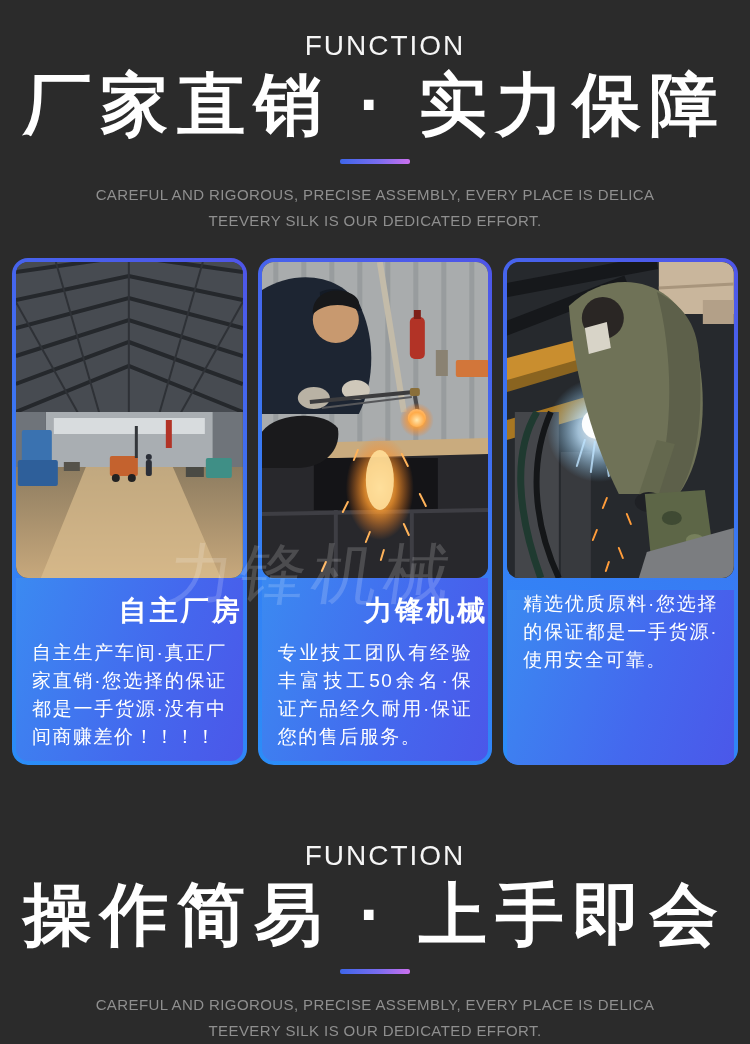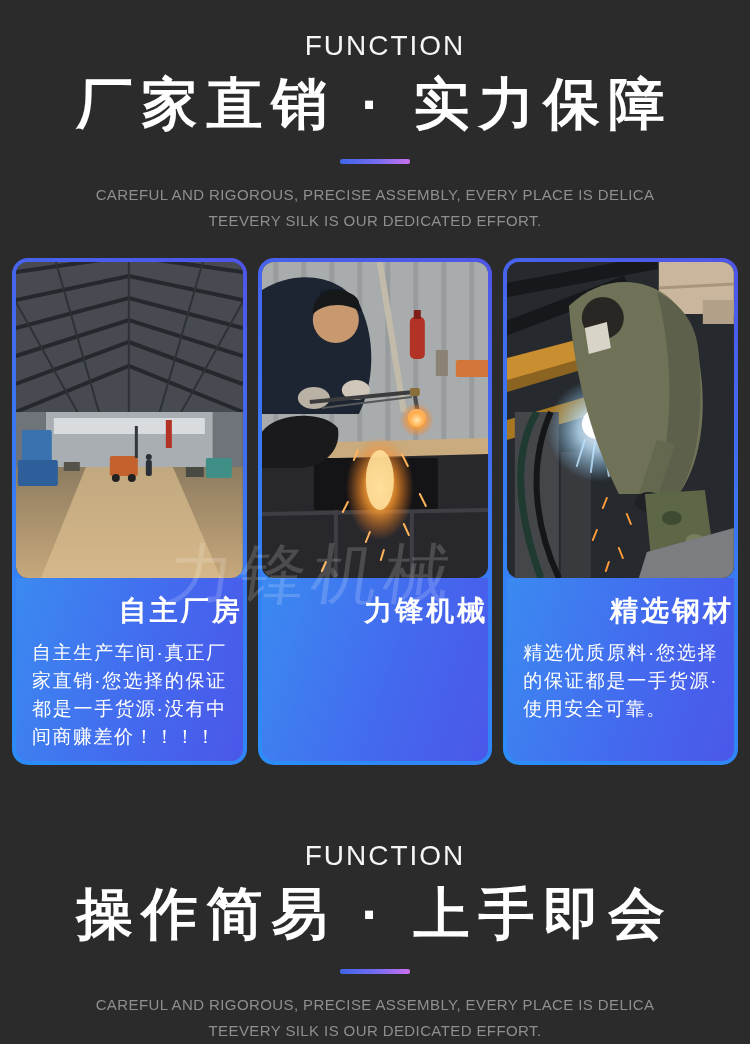--- a/index.html
+++ b/index.html
@@ -11,21 +11,21 @@
   }
   
   .feature-block{position:absolute;left:0;right:0;text-align:center;}
   .feature-block.top{top:0;}
   .feature-block.bottom{top:810px;}
   .eyebrow{
     margin-top:30px;font-size:28px;line-height:32px;color:#f5f5f5;
     letter-spacing:2px;font-weight:400;padding-left:20px;
   }
   .big-title{
-    margin:9px 0 0;font-size:56px;line-height:66px;color:#ffffff;
+    margin:9px 0 0;font-size:68px;line-height:66px;color:#ffffff;
     font-weight:700;letter-spacing:9px;white-space:nowrap;
   }
   .divider{
     width:70px;height:5px;margin:22px auto 0;border-radius:2px;
     background:linear-gradient(90deg,#3e66ea 0%,#7a6cf0 55%,#cb70ee 100%);
   }
   .subtitle{
     margin:18px 0 0;font-size:15px;line-height:26px;color:#8f8f8f;
     letter-spacing:.4px;font-weight:400;
   }
@@ -200,20 +200,21 @@
               <line x1="158" y1="232" x2="164" y2="244"></line>
             <line x1="122" y1="288" x2="119" y2="298"></line>
               <line x1="64" y1="300" x2="60" y2="309"></line>
           </g>
 
           <path d="M0,170 C14,150 62,148 76,166 C80,190 60,206 36,206 L0,206 Z" fill="#1a1a1c"></path>
         </svg>
       </div>
       <div class="panel">
         <h2 class="panel-title">力锋机械</h2>
+        <p class="panel-body">专业技工团队有经验丰富技工50余名·保证产品经久耐用·保证您的售后服务。</p>
       </div>
     </div>
 
     <div class="card">
       <div class="photo">
         <svg viewBox="0 0 227 316" preserveAspectRatio="xMidYMid slice">
           <defs>
             <radialGradient id="weldGlow" cx=".5" cy=".5" r=".5">
               <stop offset="0" stop-color="#ffffff" stop-opacity=".95"></stop>
               <stop offset=".4" stop-color="#bfe4ff" stop-opacity=".8"></stop>
@@ -267,21 +268,20 @@
           <g stroke="#ff9c3a" stroke-width="2" stroke-linecap="round">
             <line x1="100" y1="236" x2="96" y2="246"></line>
               <line x1="120" y1="252" x2="124" y2="262"></line>
             <line x1="90" y1="268" x2="86" y2="278"></line>
               <line x1="112" y1="286" x2="116" y2="296"></line>
             <line x1="102" y1="300" x2="99" y2="309"></line>
           </g>
         </svg>
       </div>
       <div class="panel">
-        <h2 class="panel-title">精选钢材</h2>
         <p class="panel-body">精选优质原料·您选择的保证都是一手货源·使用安全可靠。</p>
       </div>
     </div>
   </div>
 
   <div class="watermark">力锋机械</div>
 
   <section class="feature-block bottom">
     <div class="eyebrow">FUNCTION</div>
     <h1 class="big-title">操作简易 · 上手即会</h1>

